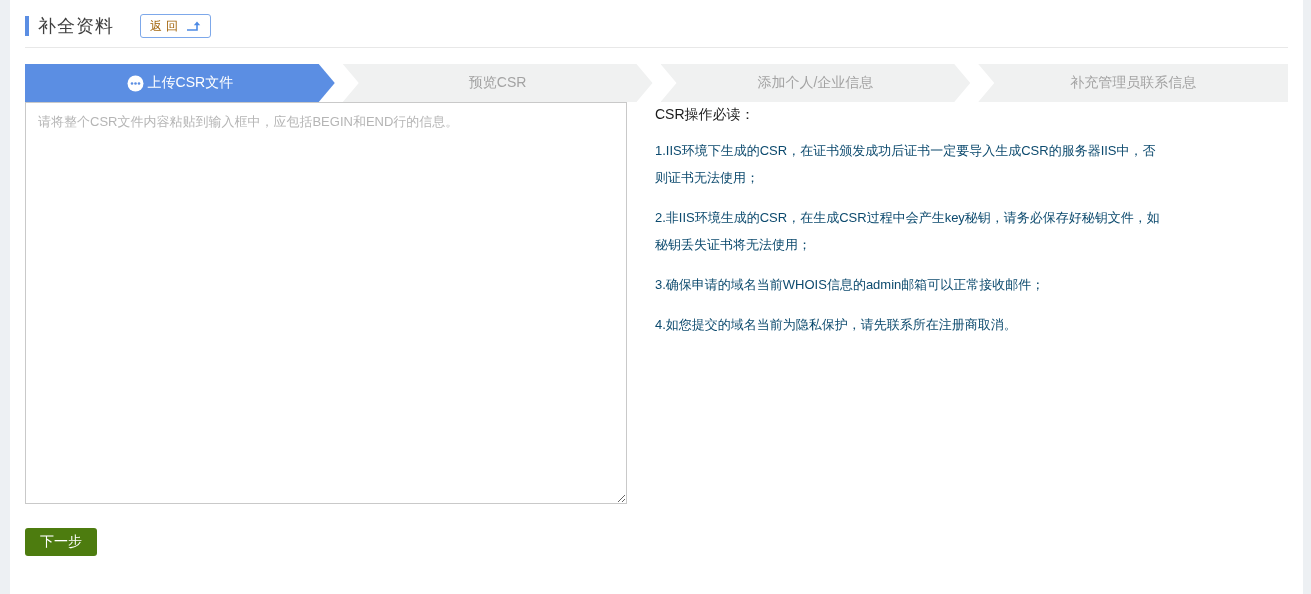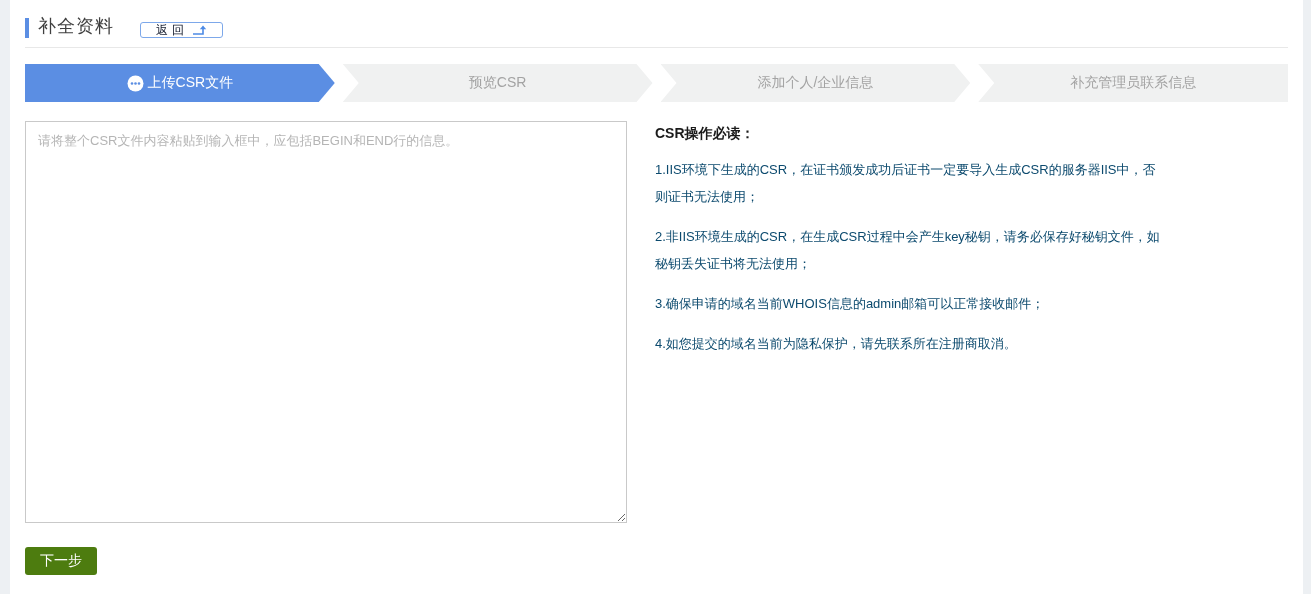--- a/index.html
+++ b/index.html
@@ -12,30 +12,30 @@
   }
   .page { position: relative; width: 1311px; height: 594px; }
   .panel {
     position: absolute; left: 10px; top: 0;
     width: 1293px; height: 594px;
     background: #ffffff;
     padding: 14px 15px 0 15px;
   }
 
   
-  .header { display: flex; align-items: flex-end; height: 24px; }
+  .header { display: flex; align-items: center; height: 24px; }
   .title-accent { width: 4px; height: 20px; background: #5b8ee3; margin-right: 9px; }
   .page-title { font-size: 18px; color: #404040; font-weight: normal; margin: 0; letter-spacing: 1px; }
   .back-btn {
     margin-left: 26px;
     display: inline-flex; align-items: center; gap: 7px;
-    height: 16px; padding: 0 15px;
+    height: 24px; padding: 0 9px;
     background: #ffffff;
     border: 1px solid #7da8ea; border-radius: 3px;
-    color: #0f172a; font-size: 12px; letter-spacing: 4px;
+    color: #a16207; font-size: 12px; letter-spacing: 4px;
     cursor: pointer;
     font-family: inherit;
   }
   .back-btn svg { margin-left: -3px; }
   .divider { border-bottom: 1px solid #e8e8e8; margin-top: 9px; }
 
   
   .stepper { display: flex; height: 38px; margin-top: 16px; }
   .step {
     flex: 1; margin-left: 8px;
@@ -49,35 +49,35 @@
     margin-left: 0;
     clip-path: polygon(0 0, calc(100% - 16px) 0, 100% 50%, calc(100% - 16px) 100%, 0 100%);
   }
   .step:last-child {
     clip-path: polygon(0 0, 100% 0, 100% 100%, 0 100%, 16px 50%);
   }
   .step.active { background: #5b8ee3; color: #ffffff; }
   .step-icon { display: inline-flex; align-items: center; }
 
   
-  .main { display: flex; margin-top: 19px; }
+  .main { display: flex; }
   .csr-textarea {
     width: 602px; height: 402px;
     border: 1px solid #c9c9c9;
     padding: 10px 12px;
     font-size: 13px; color: #333333;
     font-family: inherit;
     resize: both;
     outline: none;
     background: #ffffff;
   }
   .csr-textarea::placeholder { color: #b5b5b5; }
 
   .info { margin-left: 28px; width: 508px; padding-top: 2px; }
-  .info-heading { font-size: 14px; font-weight: bold; color: #1a1a1a; line-height: 20px; margin: 0 0 13px 0; }
+  .info-heading { font-size: 14px; font-weight: normal; color: #1a1a1a; line-height: 20px; margin: 0 0 13px 0; }
   .info-item { font-size: 13px; color: #0c4a6e; line-height: 27px; margin: 0 0 13px 0; }
 
   
   .actions { display: flex; gap: 22px; margin-top: 24px; }
   .btn-orange {
     height: 28px; padding: 0 15px;
     background: #4d7c0f; color: #ffffff;
     border: none; border-radius: 3px;
     font-size: 14px; font-family: inherit;
     cursor: pointer;

